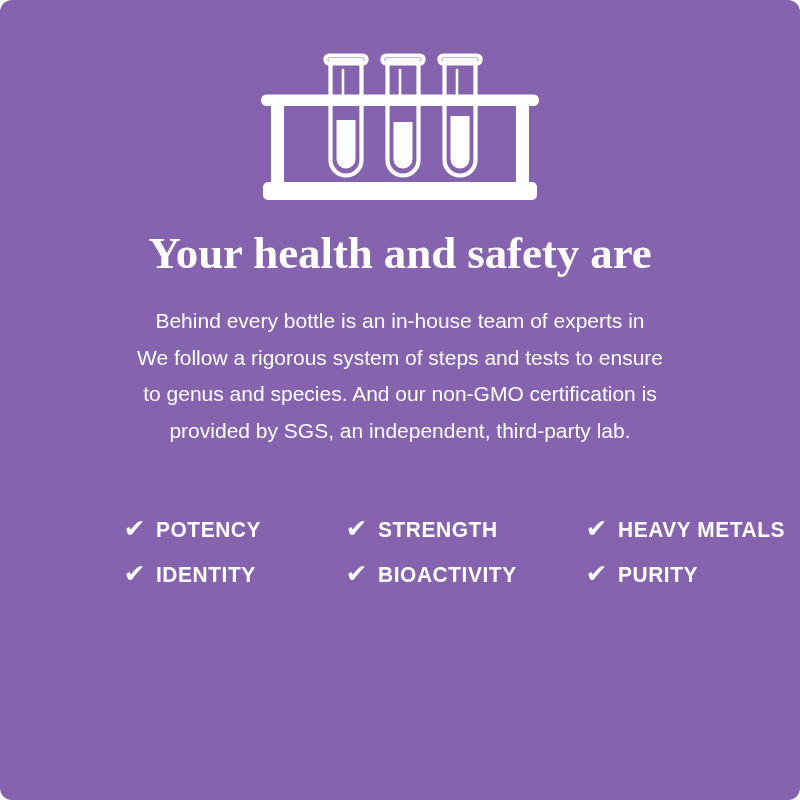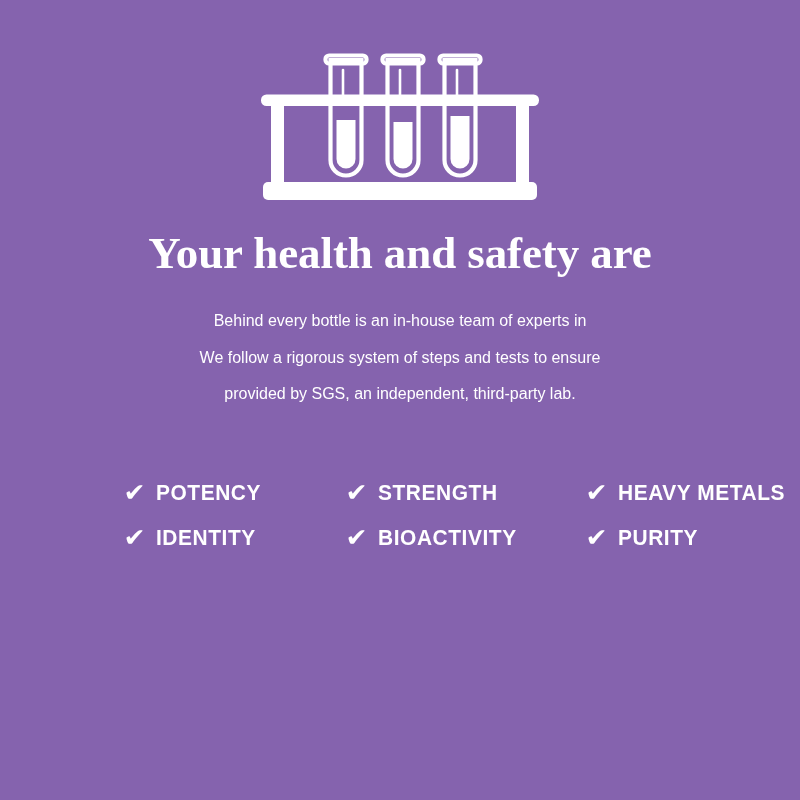--- a/index.html
+++ b/index.html
@@ -16,20 +16,21 @@
 
   .panel {
     position: relative;
     width: 800px;
     height: 800px;
     background: #8563AE;
     box-sizing: border-box;
     display: flex;
     flex-direction: column;
     align-items: center;
+    border-radius: 12px;
   }
 
   
   .icon-wrap {
     margin-top: 42px;
     width: 300px;
     height: 170px;
     display: flex;
     align-items: flex-start;
     justify-content: center;
@@ -56,21 +57,21 @@
   
   .body-copy {
     margin: 0;
     padding: 0;
     margin-top: 22px;
     width: 640px;
     text-align: center;
     color: #FFFFFF;
     font-family: "Liberation Sans", sans-serif;
     font-weight: 400;
-    font-size: 16px;
+    font-size: 21px;
     line-height: 36.5px;
   }
   .body-copy .ln {
     display: block;
     white-space: nowrap;
   }
 
   
   .checks {
     margin-top: 58px;
@@ -152,20 +153,21 @@
     </svg>
   </div>
 
   <h1 class="heading">
     <span>Your health and safety are</span><br>
   </h1>
 
   <p class="body-copy">
     <span class="ln">Behind every bottle is an in-house team of experts in</span>
     <span class="ln">We follow a rigorous system of steps and tests to ensure</span>
+    <span class="ln">to genus and species. And our non-GMO certification is</span>
     <span class="ln">provided by SGS, an independent, third-party lab.</span>
   </p>
 
   <div class="checks">
 
     <div class="check-item">
       <span class="check-mark">✔</span>
       <span class="check-label">POTENCY</span>
     </div>
 

